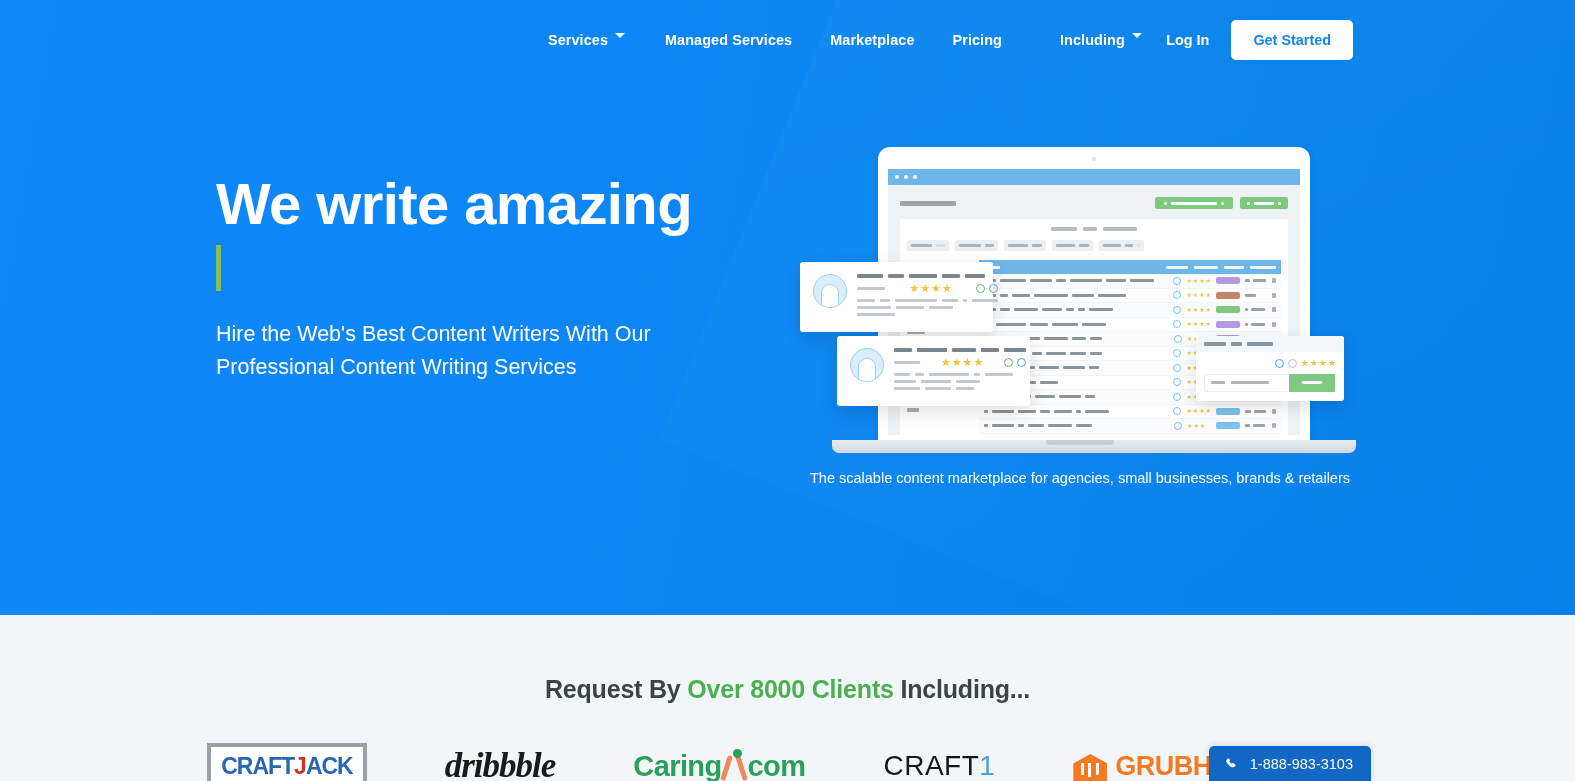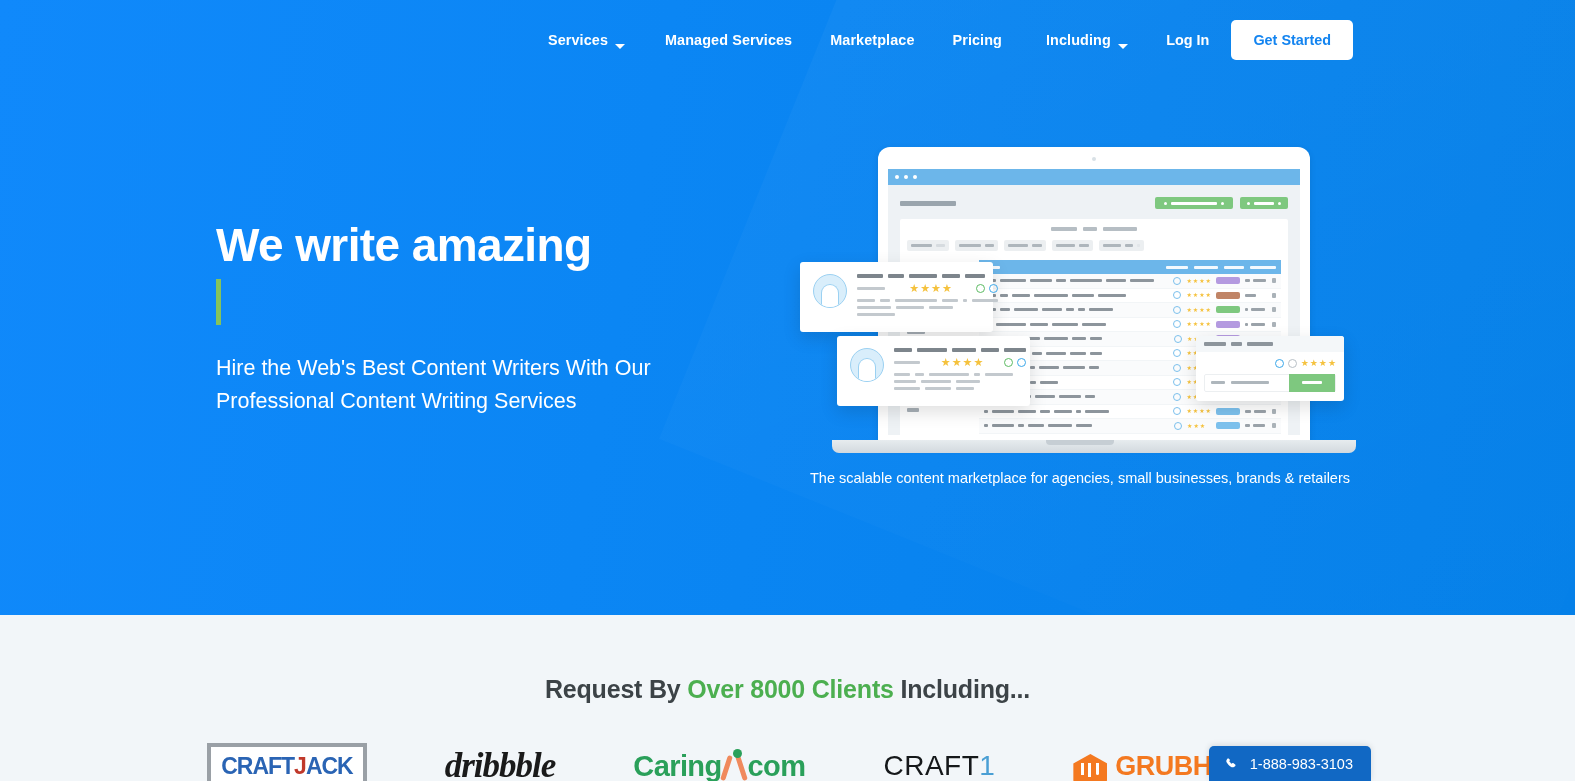--- a/index.html
+++ b/index.html
@@ -46,27 +46,27 @@
   }
   .logo-text .thin { font-weight: 400; }
 
   .nav-links {
     position: absolute; left: 548px; top: 0;
     height: 80px; display: flex; align-items: center; gap: 0;
   }
   .nav-item {
     color: #ffffff; font-size: 14.4px; font-weight: 700;
     letter-spacing: 0.1px; white-space: nowrap;
-    display: flex; align-items: flex-end; gap: 7px;
+    display: flex; align-items: flex-start; gap: 7px;
     cursor: pointer; padding: 0 0;
   }
   .nav-gap-1 { margin-right: 40px; }
   .nav-gap-2 { margin-right: 38px; }
   .nav-gap-3 { margin-right: 38px; }
-  .nav-gap-4 { margin-right: 44px; }
+  .nav-gap-4 { margin-right: 58px; }
   .caret {
     width: 0; height: 0;
     border-left: 5px solid transparent;
     border-right: 5px solid transparent;
     border-top: 5.5px solid #ffffff;
     display: inline-block; position: relative; top: 1px;
   }
   .nav-right {
     position: absolute; right: 222px; top: 0;
     height: 80px; display: flex; align-items: center; gap: 22px;
@@ -79,24 +79,23 @@
     background: #ffffff; color: #1384f0;
     font-size: 14.4px; font-weight: 700;
     padding: 12px 22px; border-radius: 5px;
     border: none; cursor: pointer; white-space: nowrap;
     font-family: "Liberation Sans", sans-serif;
   }
 
   
   .hero-left { position: absolute; left: 216px; top: 170px; width: 620px; }
   .headline {
-    color: #ffffff; font-size: 46px; font-weight: 700;
+    color: #ffffff; font-size: 58px; font-weight: 700;
     line-height: 1.18; letter-spacing: -0.6px;
     white-space: nowrap;
-    margin-top: 48px;
   }
   .headline-line2 {
     height: 52px; display: flex; align-items: center;
     margin-top: 4px;
   }
   .type-cursor {
     display: inline-block; width: 5px; height: 46px;
     background: #86c35a;
   }
   .subhead {

